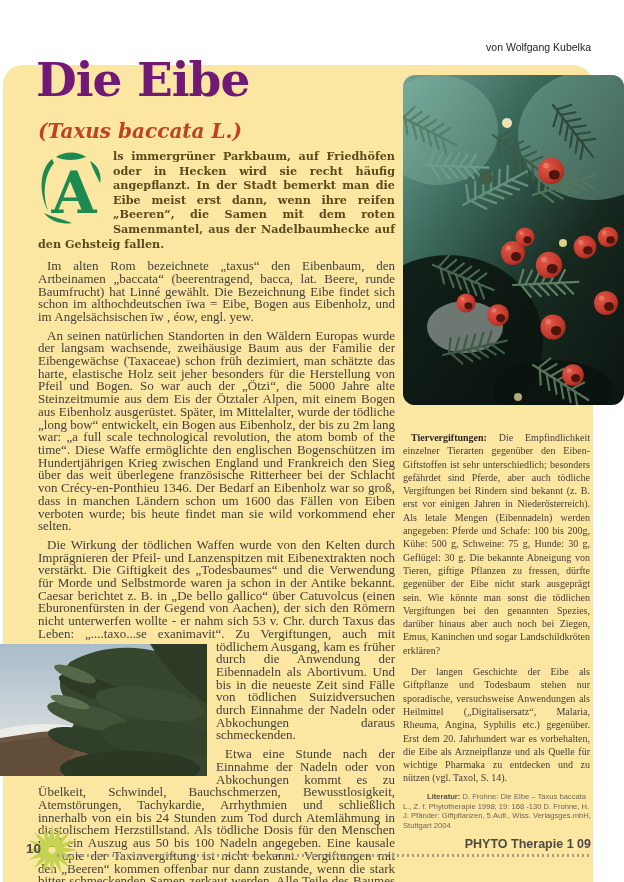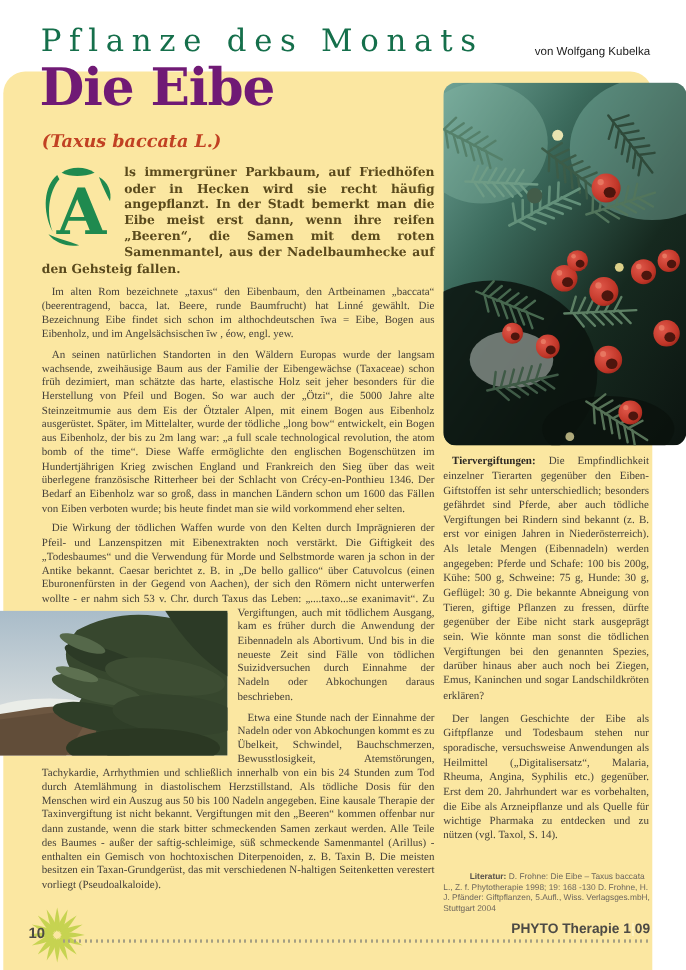--- a/index.html
+++ b/index.html
@@ -9,37 +9,37 @@
         background:#fbe7a1;border-radius:20px 20px 0 0;}
   
   .header-title{position:absolute;left:37px;top:20px;font-family:"DejaVu Serif",serif;
         font-size:28px;letter-spacing:7px;color:#156f4b;}
   .byline{position:absolute;right:33px;top:41px;font-family:"Liberation Sans",sans-serif;
         font-size:10.5px;color:#1c1c1c;text-align:right;}
   
   .article-title{position:absolute;left:36px;top:56px;font-family:"DejaVu Serif",serif;
         font-size:47px;font-weight:bold;color:#701a75;letter-spacing:-1px;line-height:1;}
   .article-subtitle{position:absolute;left:38px;top:119px;font-family:"DejaVu Serif",serif;
-        font-size:16px;font-weight:bold;font-style:italic;color:#c14123;}
+        font-size:20px;font-weight:bold;font-style:italic;color:#c14123;}
   
   .berries-photo{position:absolute;left:403px;top:75px;width:221px;height:330px;
         border-radius:12px;overflow:hidden;}
   .berries-photo svg{display:block;width:100%;height:100%;}
   .tree-photo-float{float:left;width:207px;height:132px;margin:3px 9px 3px -38px;
         overflow:hidden;}
   .tree-photo-float svg{display:block;width:100%;height:100%;}
   
   .main-flow{position:absolute;left:38px;top:149px;width:357px;}
   .intro{font-family:"DejaVu Serif",serif;font-weight:bold;font-size:11.2px;
         line-height:14.6px;color:#5a4a1d;text-align:justify;margin:0 0 9px 0;}
   .dropcap-float{float:left;width:66px;height:76px;margin:2px 9px 0 0;}
-  .para{font-size:10px;line-height:12.7px;color:#45403a;text-align:justify;
+  .para{font-size:13px;line-height:12.7px;color:#45403a;text-align:justify;
         text-indent:9px;margin:3px 0 6px 0;}
   
-  .sidebar{position:absolute;left:403px;top:413px;width:187px;}
+  .sidebar{position:absolute;left:403px;top:431px;width:187px;}
   .side-para{font-size:10px;line-height:13.3px;color:#45403a;text-align:justify;
         text-indent:8px;margin:0 0 8px 0;}
   .side-head{font-weight:bold;color:#2e2a25;}
   
   .literature{position:absolute;left:403px;top:792px;width:193px;
         font-family:"Liberation Sans",sans-serif;font-size:7.6px;line-height:9.7px;
         color:#6e675c;}
   .literature b{color:#57514a;padding-left:24px;}
   
   .starburst{position:absolute;left:26px;top:824px;width:52px;height:52px;}
@@ -51,21 +51,20 @@
         font-weight:bold;font-size:12.5px;color:#4c4a45;padding-left:38px;}
   .journal .pipe{color:#fdf2c0;font-weight:bold;}
 </style>
 </head>
 <body>
 
 <div id="page">
 
   <div class="yellow-panel"></div>
 
-  <div class="header-title">Pflanze des Monats</div>
   <div class="byline">von Wolfgang Kubelka</div>
 
   <div class="article-title">Die Eibe</div>
   <div class="article-subtitle">(Taxus baccata L.)</div>
 
   <div class="berries-photo">
     <svg viewBox="0 0 221 330" preserveAspectRatio="none">
       <defs>
         <linearGradient id="bg1" x1="0" y1="0" x2="1" y2="1">
           <stop offset="0" stop-color="#6fa396"></stop>
@@ -167,21 +166,21 @@
           <ellipse cx="95" cy="45" rx="38" ry="10" transform="rotate(18 95 45)" fill="#2c3a26"></ellipse>
           <ellipse cx="88" cy="72" rx="42" ry="11" transform="rotate(14 88 72)" fill="#425338"></ellipse>
           <ellipse cx="92" cy="98" rx="45" ry="12" transform="rotate(12 92 98)" fill="#2f3e28"></ellipse>
           <ellipse cx="150" cy="60" rx="55" ry="16" transform="rotate(8 150 60)" fill="#3d4d33"></ellipse>
           <ellipse cx="160" cy="95" rx="58" ry="18" transform="rotate(5 160 95)" fill="#34432c"></ellipse>
           <ellipse cx="130" cy="125" rx="70" ry="18" fill="#2b3823"></ellipse>
           <ellipse cx="75" cy="30" rx="22" ry="6" transform="rotate(20 75 30)" fill="#55684a"></ellipse>
           <ellipse cx="70" cy="58" rx="20" ry="5" transform="rotate(16 70 58)" fill="#5d7050"></ellipse>
         </svg>
       </span>
-      <span>kam es früher durch die Anwendung der Eibennadeln als Abortivum. Und bis in die neueste Zeit sind Fälle von tödlichen Suizidversuchen durch Einnahme der Nadeln oder Abkochungen daraus beschrieben.</span></p>
+      <span>kam es früher durch die Anwendung der Eibennadeln als Abortivum. Und bis in die neueste Zeit sind Fälle von tödlichen Suizidversuchen durch Einnahme der Nadeln oder Abkochungen daraus schmeckenden.</span></p>
     <p class="para">Etwa eine Stunde nach der Einnahme der Nadeln oder von Abkochungen kommt es zu Übelkeit, Schwindel, Bauchschmerzen, Bewusstlosigkeit, Atemstörungen, Tachykardie, Arrhythmien und schließlich innerhalb von ein bis 24 Stunden zum Tod durch Atemlähmung in diastolischem Herzstillstand. Als tödliche Dosis für den Menschen wird ein Auszug aus 50 bis 100 Nadeln angegeben. Eine kausale Therapie der Taxinvergiftung ist nicht bekannt. Vergiftungen mit den „Beeren“ kommen offenbar nur dann zustande, wenn die stark bitter schmeckenden Samen zerkaut werden. Alle Teile des Baumes - außer der saftig-schleimige, süß schmeckende Samenmantel (Arillus) - enthalten ein Gemisch von hochtoxischen Diterpenoiden, z. B. Taxin B. Die meisten besitzen ein Taxan-Grundgerüst, das mit verschiedenen N-haltigen Seitenketten verestert vorliegt (Pseudoalkaloide).</p>
   </div>
 
   <div class="sidebar">
     <p class="side-para"><span class="side-head">Tiervergiftungen:</span> <span>Die Empfindlichkeit einzelner Tierarten gegenüber den Eiben-Giftstoffen ist sehr unterschiedlich; besonders gefährdet sind Pferde, aber auch tödliche Vergiftungen bei Rindern sind bekannt (z. B. erst vor einigen Jahren in Niederösterreich). Als letale Mengen (Eibennadeln) werden angegeben: Pferde und Schafe: 100 bis 200g, Kühe: 500 g, Schweine: 75 g, Hunde: 30 g, Geflügel: 30 g. Die bekannte Abneigung von Tieren, giftige Pflanzen zu fressen, dürfte gegenüber der Eibe nicht stark ausgeprägt sein. Wie könnte man sonst die tödlichen Vergiftungen bei den genannten Spezies, darüber hinaus aber auch noch bei Ziegen, Emus, Kaninchen und sogar Landschildkröten erklären?</span></p>
     <p class="side-para">Der langen Geschichte der Eibe als Giftpflanze und Todesbaum stehen nur sporadische, versuchsweise Anwendungen als Heilmittel („Digitalisersatz“, Malaria, Rheuma, Angina, Syphilis etc.) gegenüber. Erst dem 20. Jahrhundert war es vorbehalten, die Eibe als Arzneipflanze und als Quelle für wichtige Pharmaka zu entdecken und zu nützen (vgl. Taxol, S. 14).</p>
   </div>
 
   <div class="literature">
     <b>Literatur:</b>

